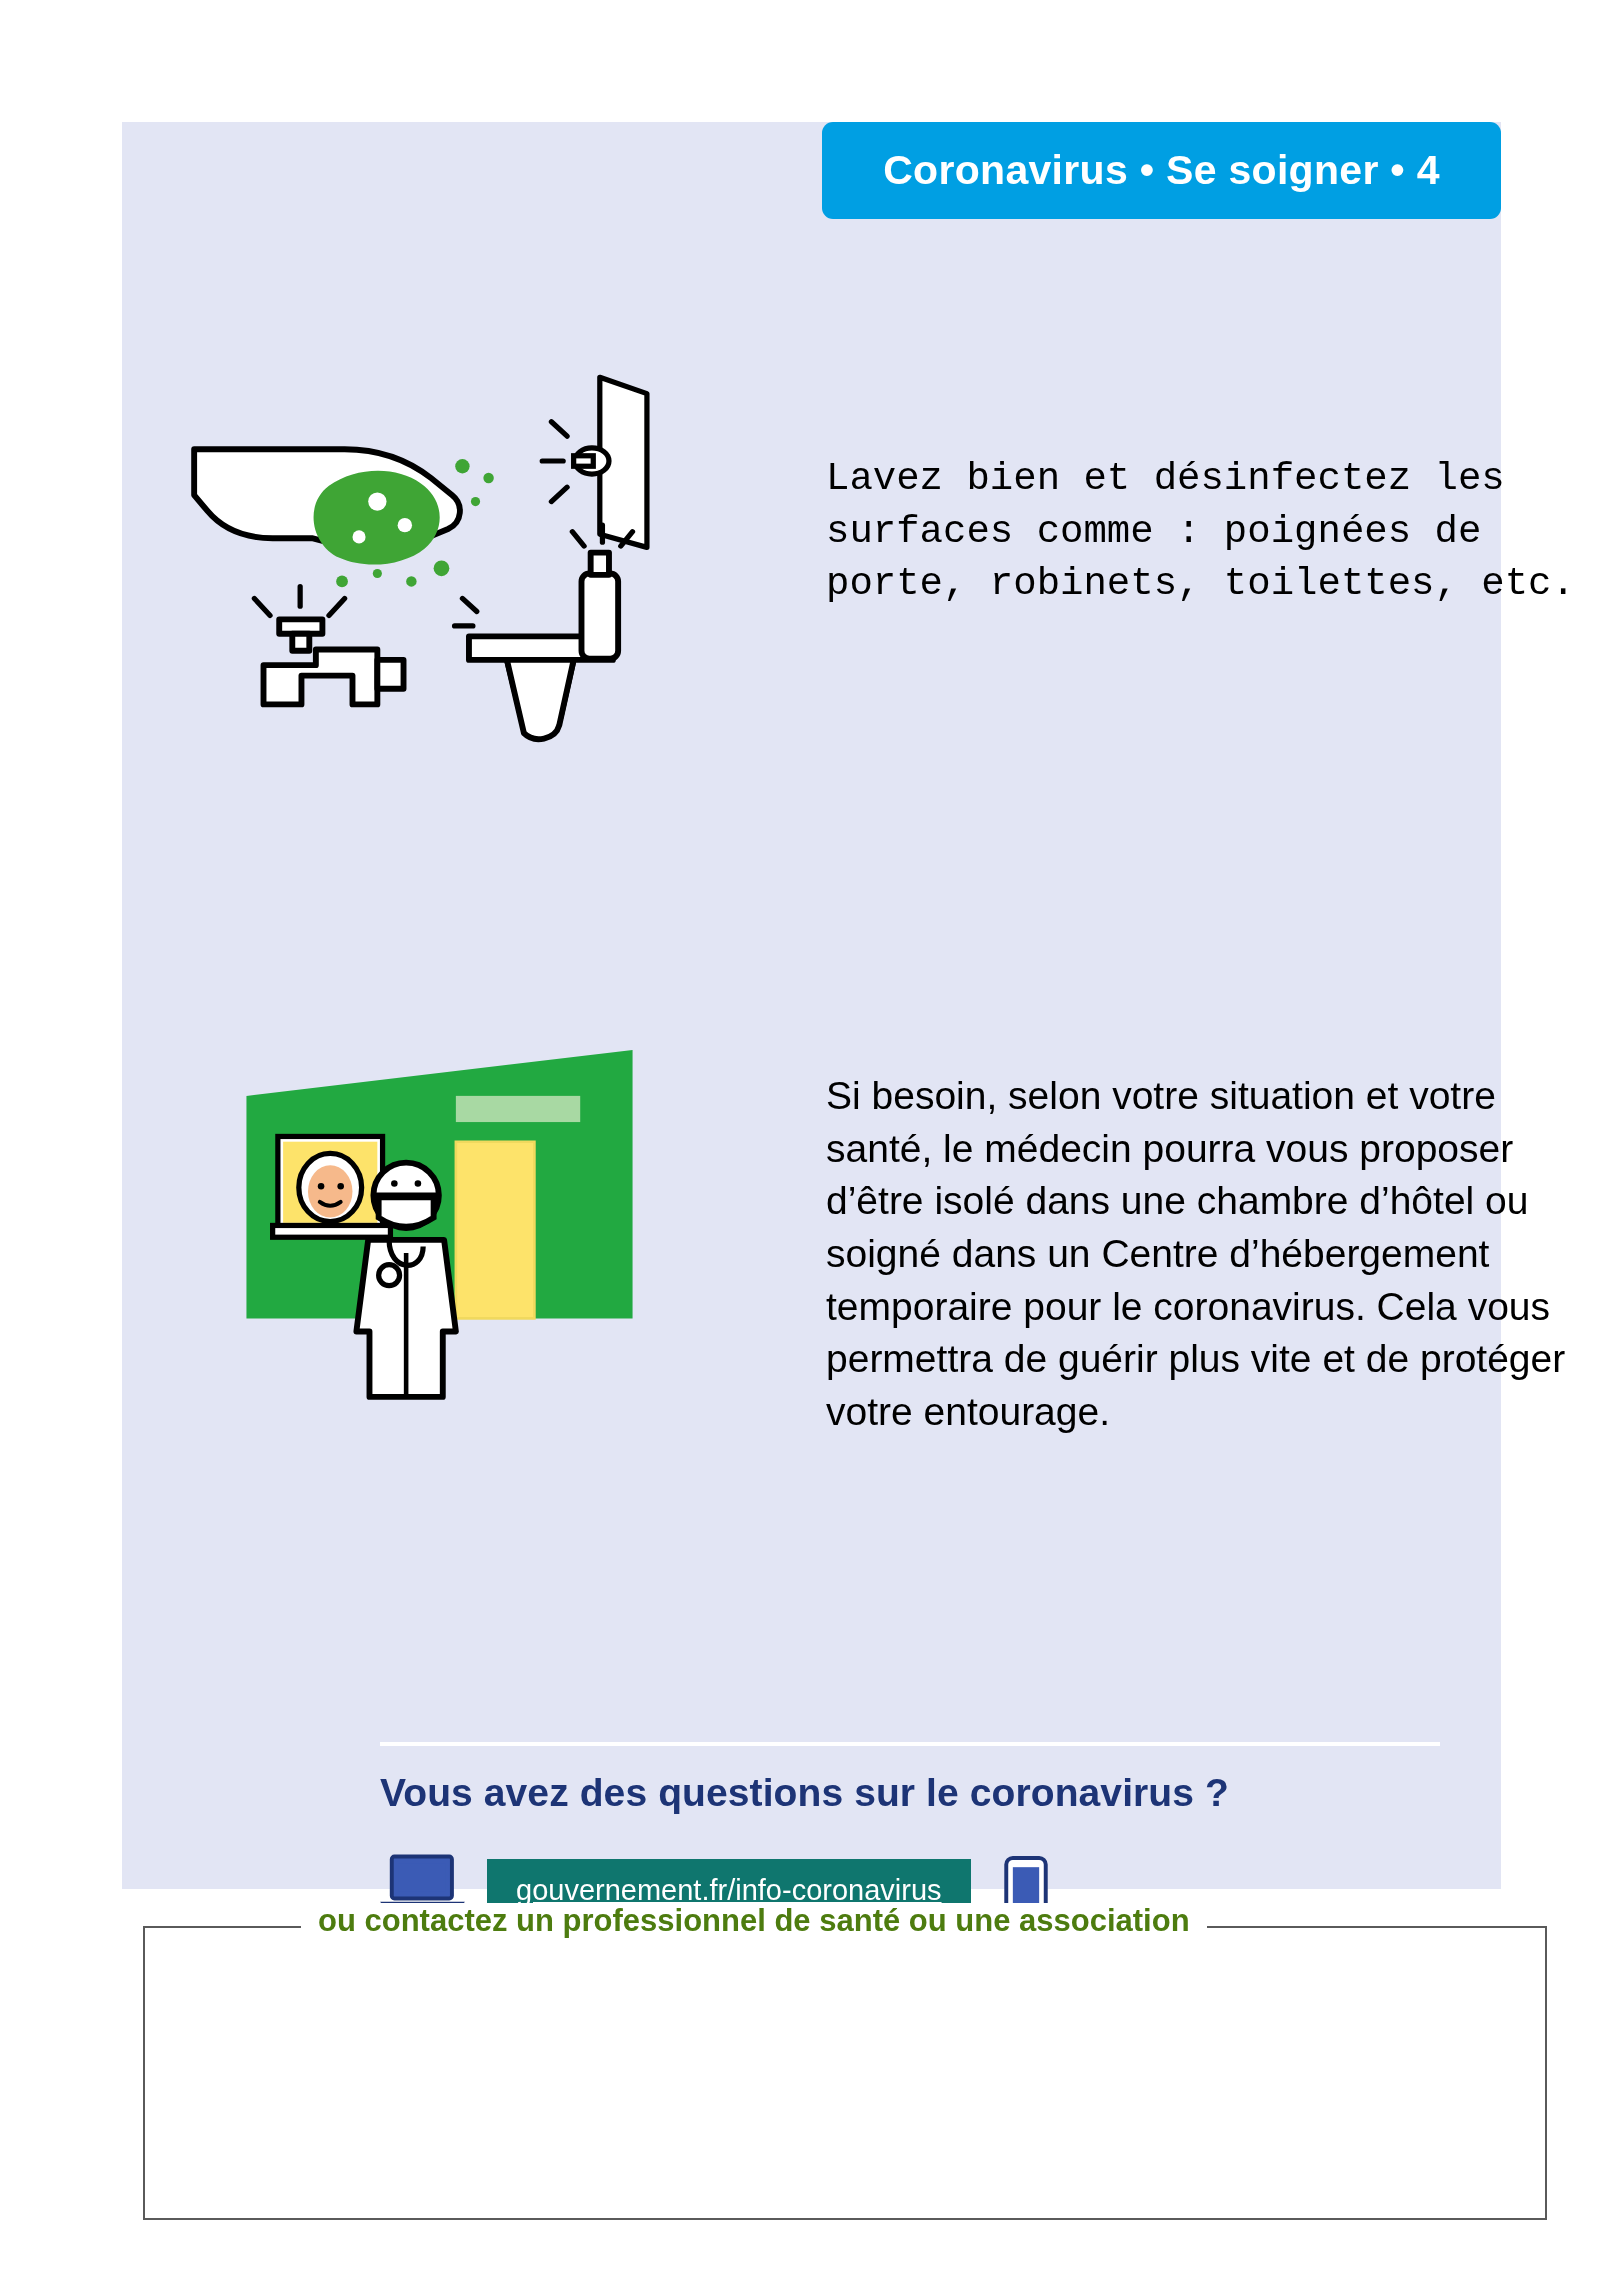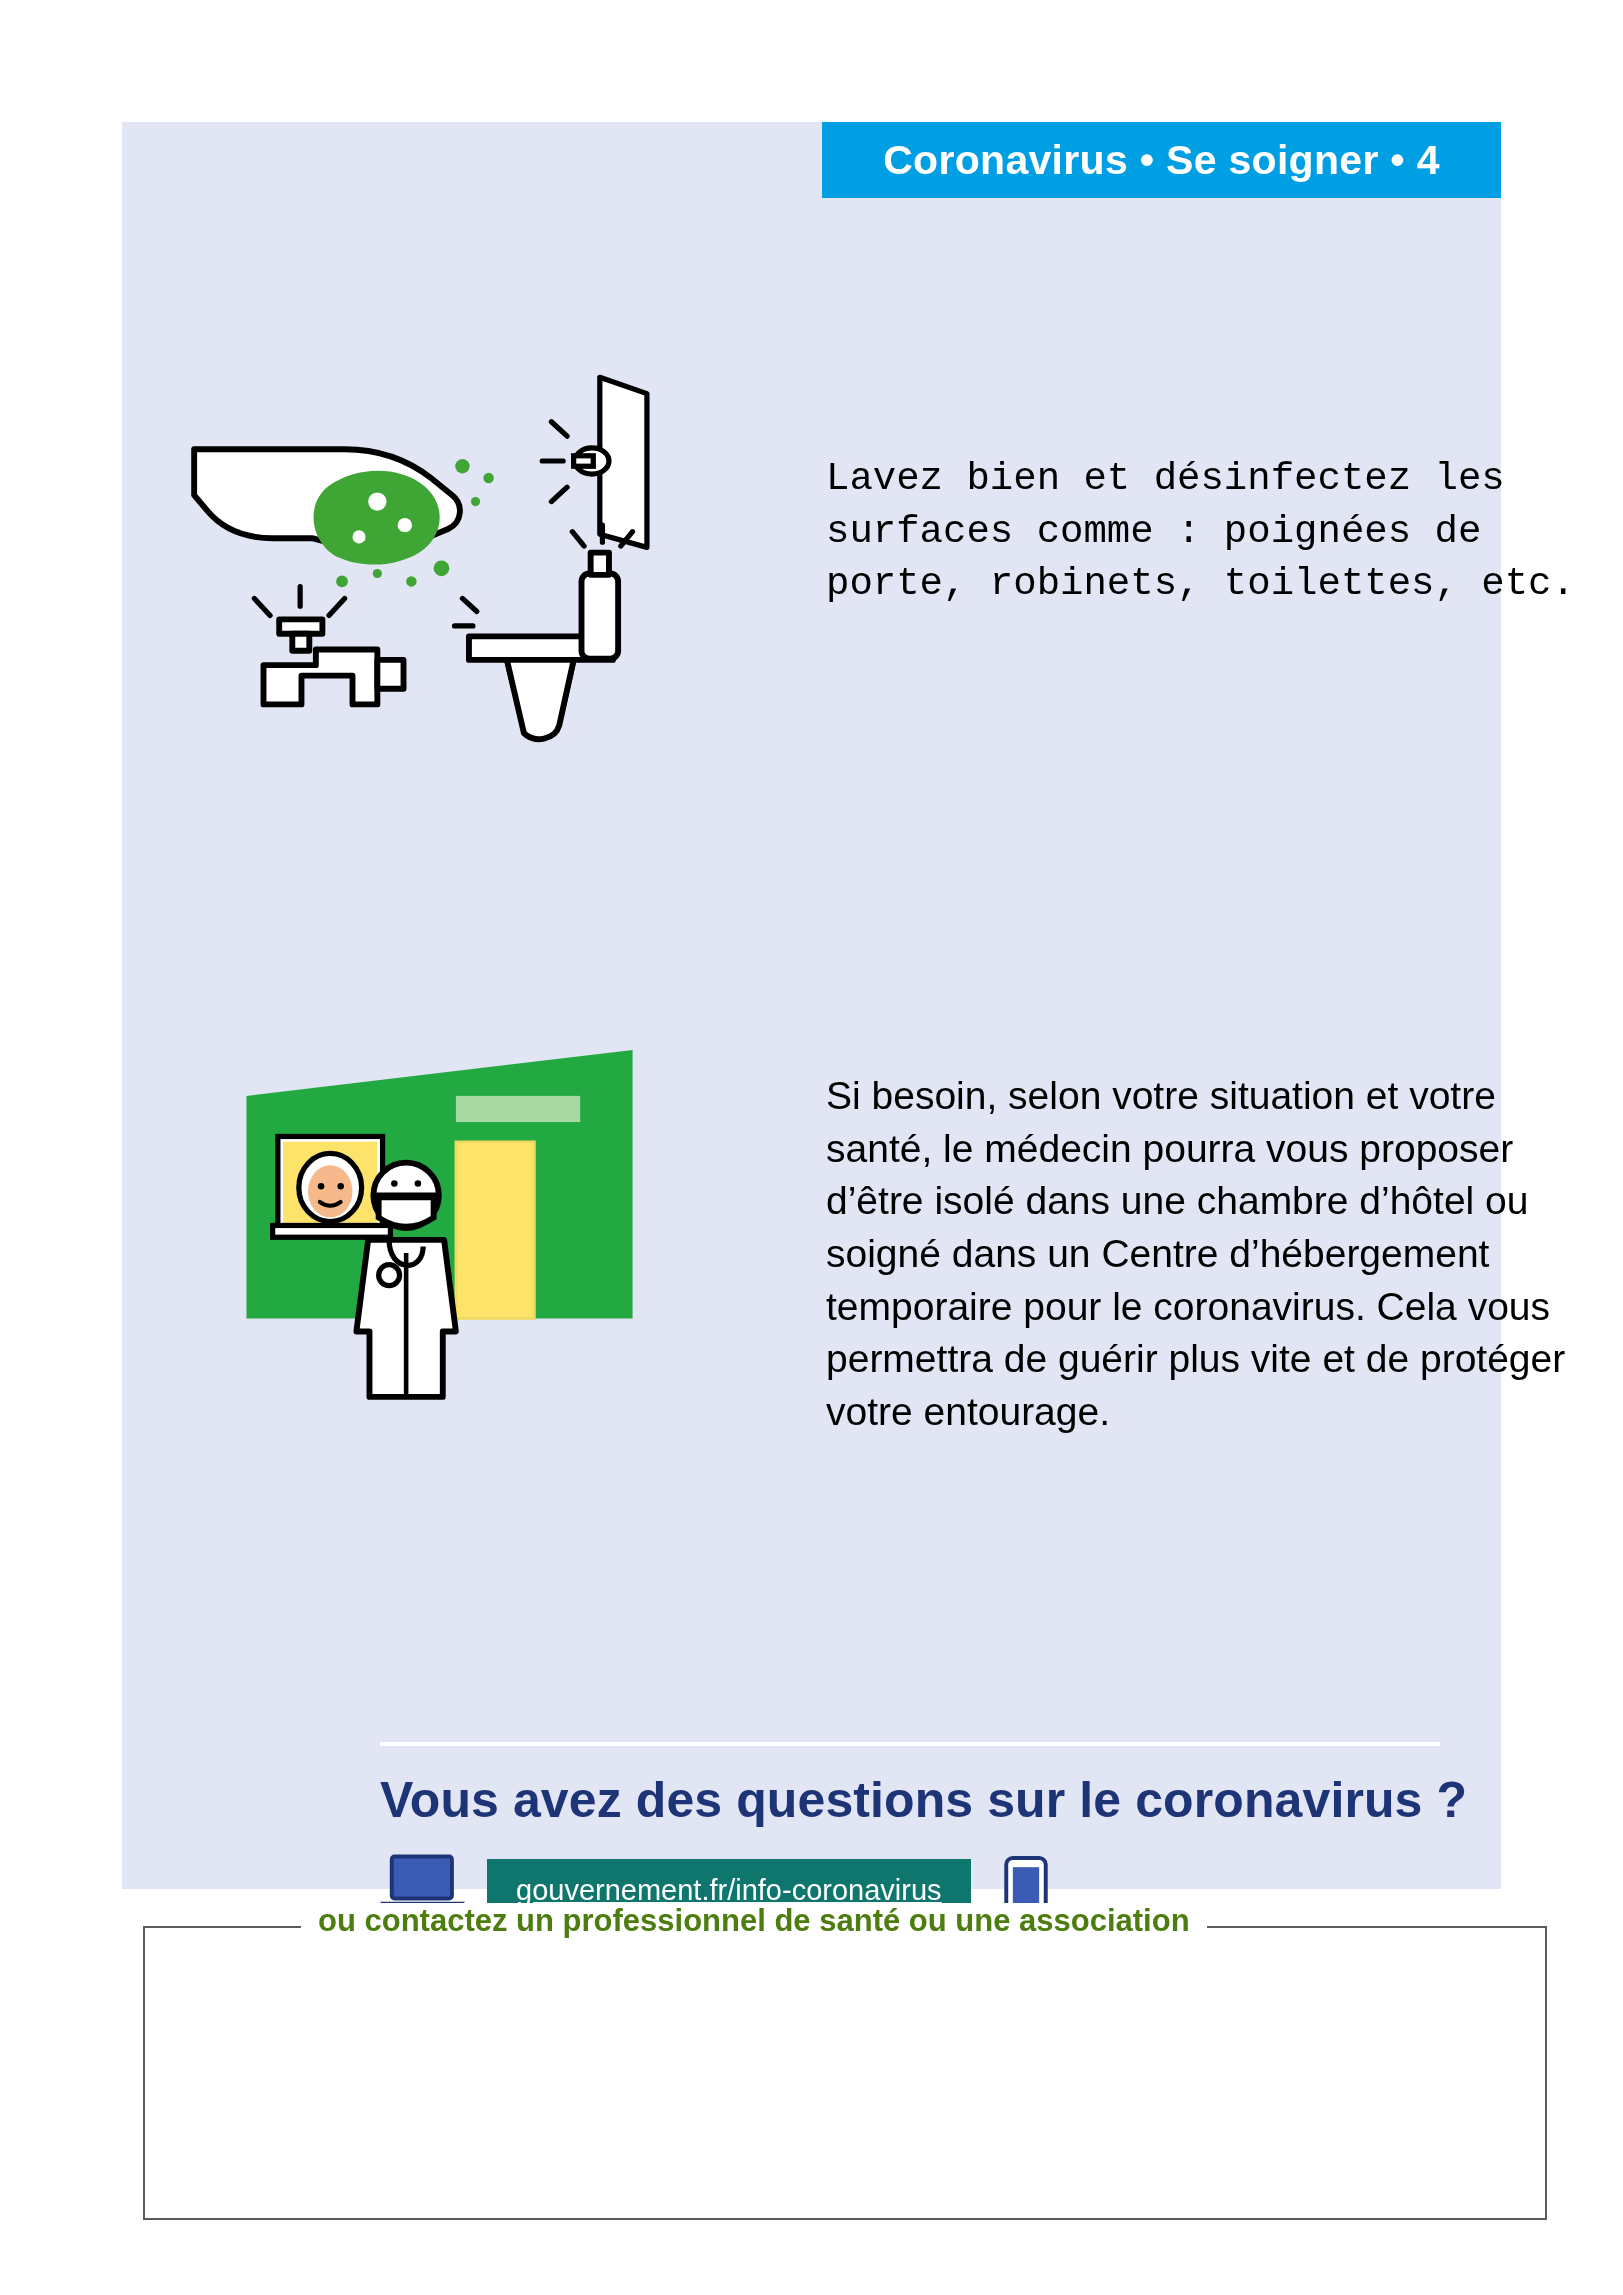--- a/index.html
+++ b/index.html
@@ -24,25 +24,26 @@
     height: 1767px;
     background: #e2e5f4;
   }
 
   
   .header-bar {
     position: absolute;
     left: 700px;
     top: 0px;
     width: 679px;
-    height: 76px;
+    height: 97px;
     background: #009fe3;
     display: flex;
     align-items: center;
     justify-content: center;
+    border-radius: 11px;
   }
   .header-title {
     color: #ffffff;
     font-size: 41px;
     font-weight: bold;
     letter-spacing: 0.3px;
     white-space: nowrap;
   }
 
   
@@ -83,21 +84,21 @@
     left: 258px;
     top: 1620px;
     width: 1060px;
     height: 3.9px;
     background: #ffffff;
   }
   .footer-question {
     position: absolute;
     left: 258px;
     top: 1649px;
-    font-size: 50px;
+    font-size: 39px;
     font-weight: bold;
     color: #1d3476;
     letter-spacing: 0.1px;
   }
   .footer-row {
     position: absolute;
     left: 258px;
     top: 1728px;
     width: 1060px;
     height: 98px;

